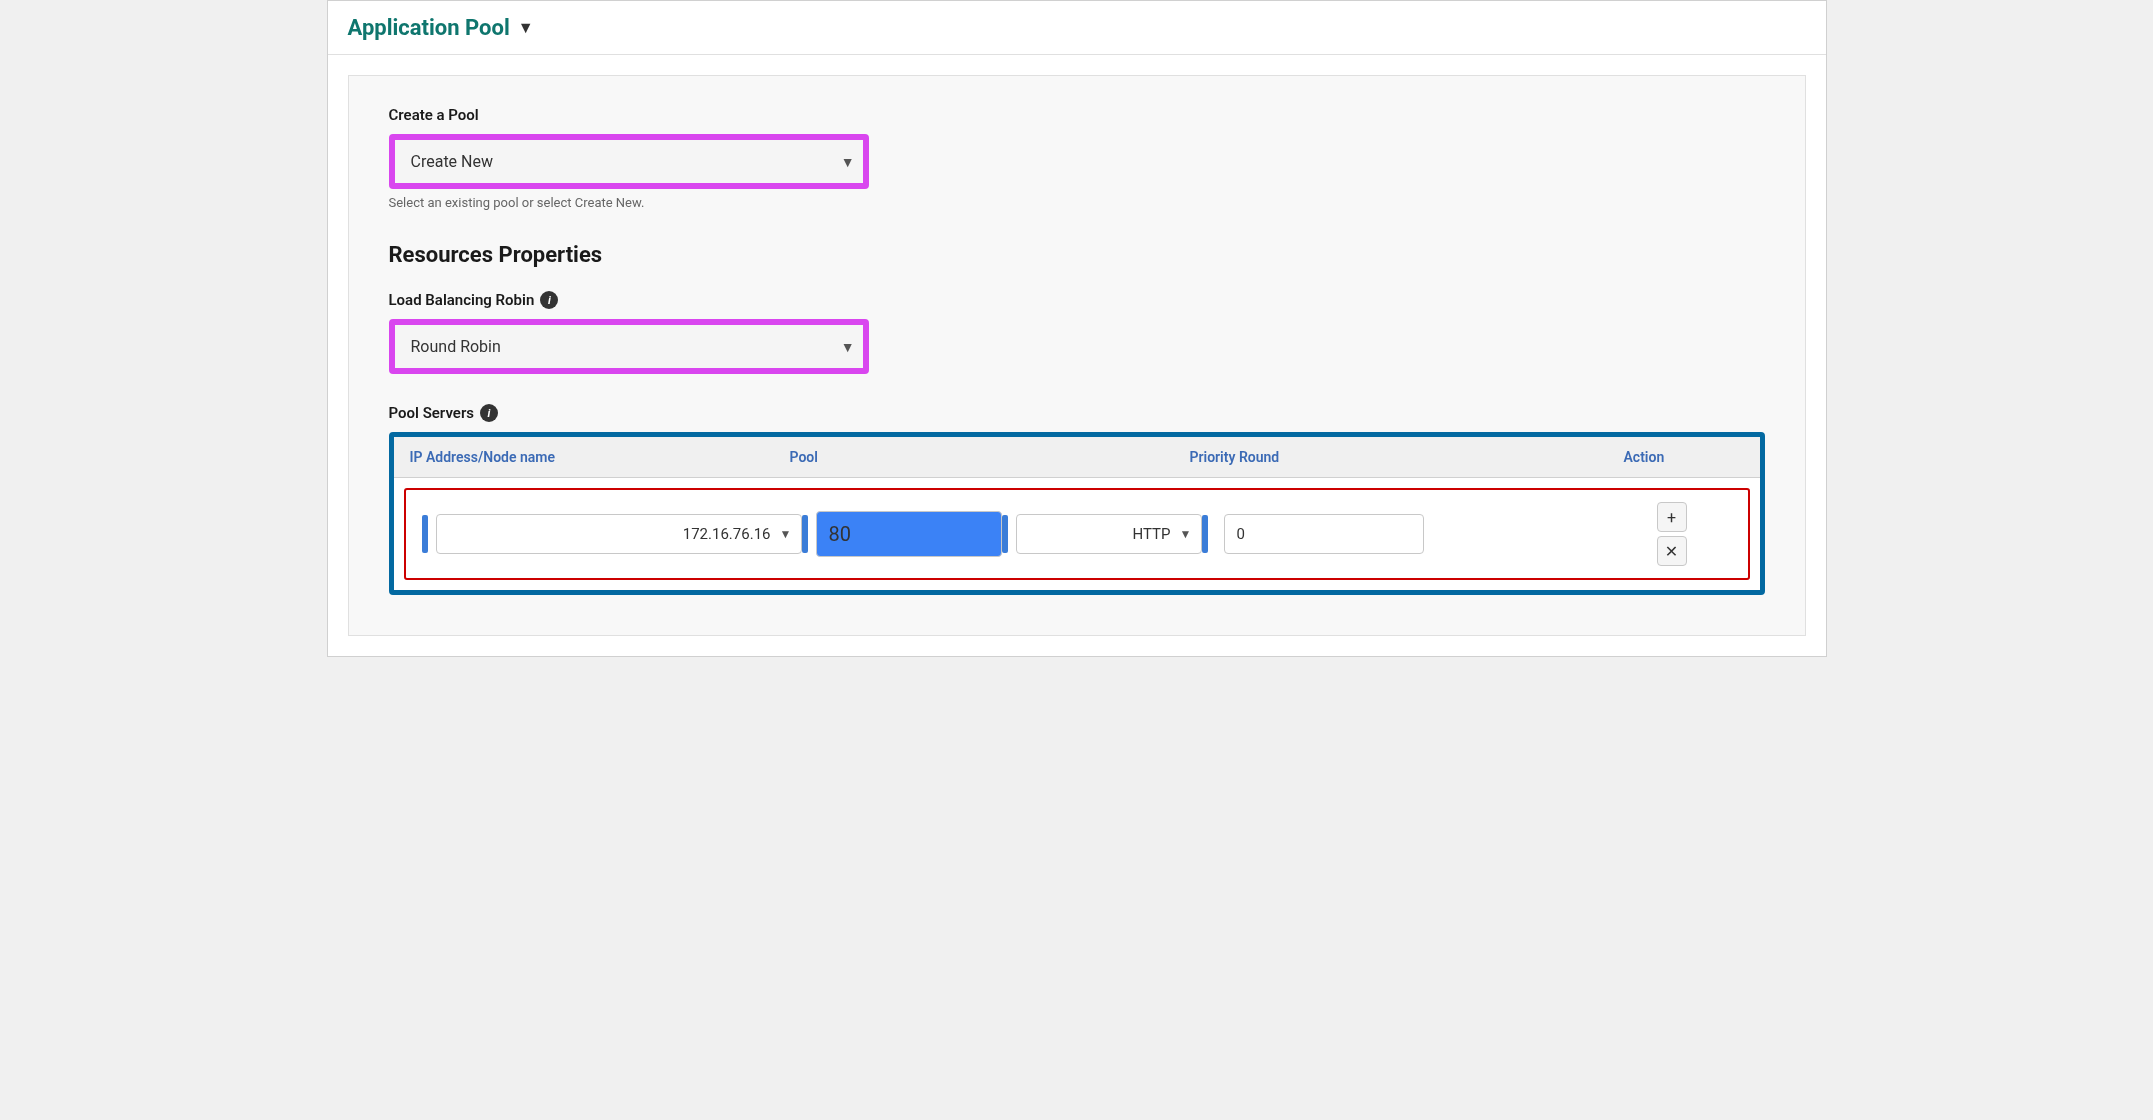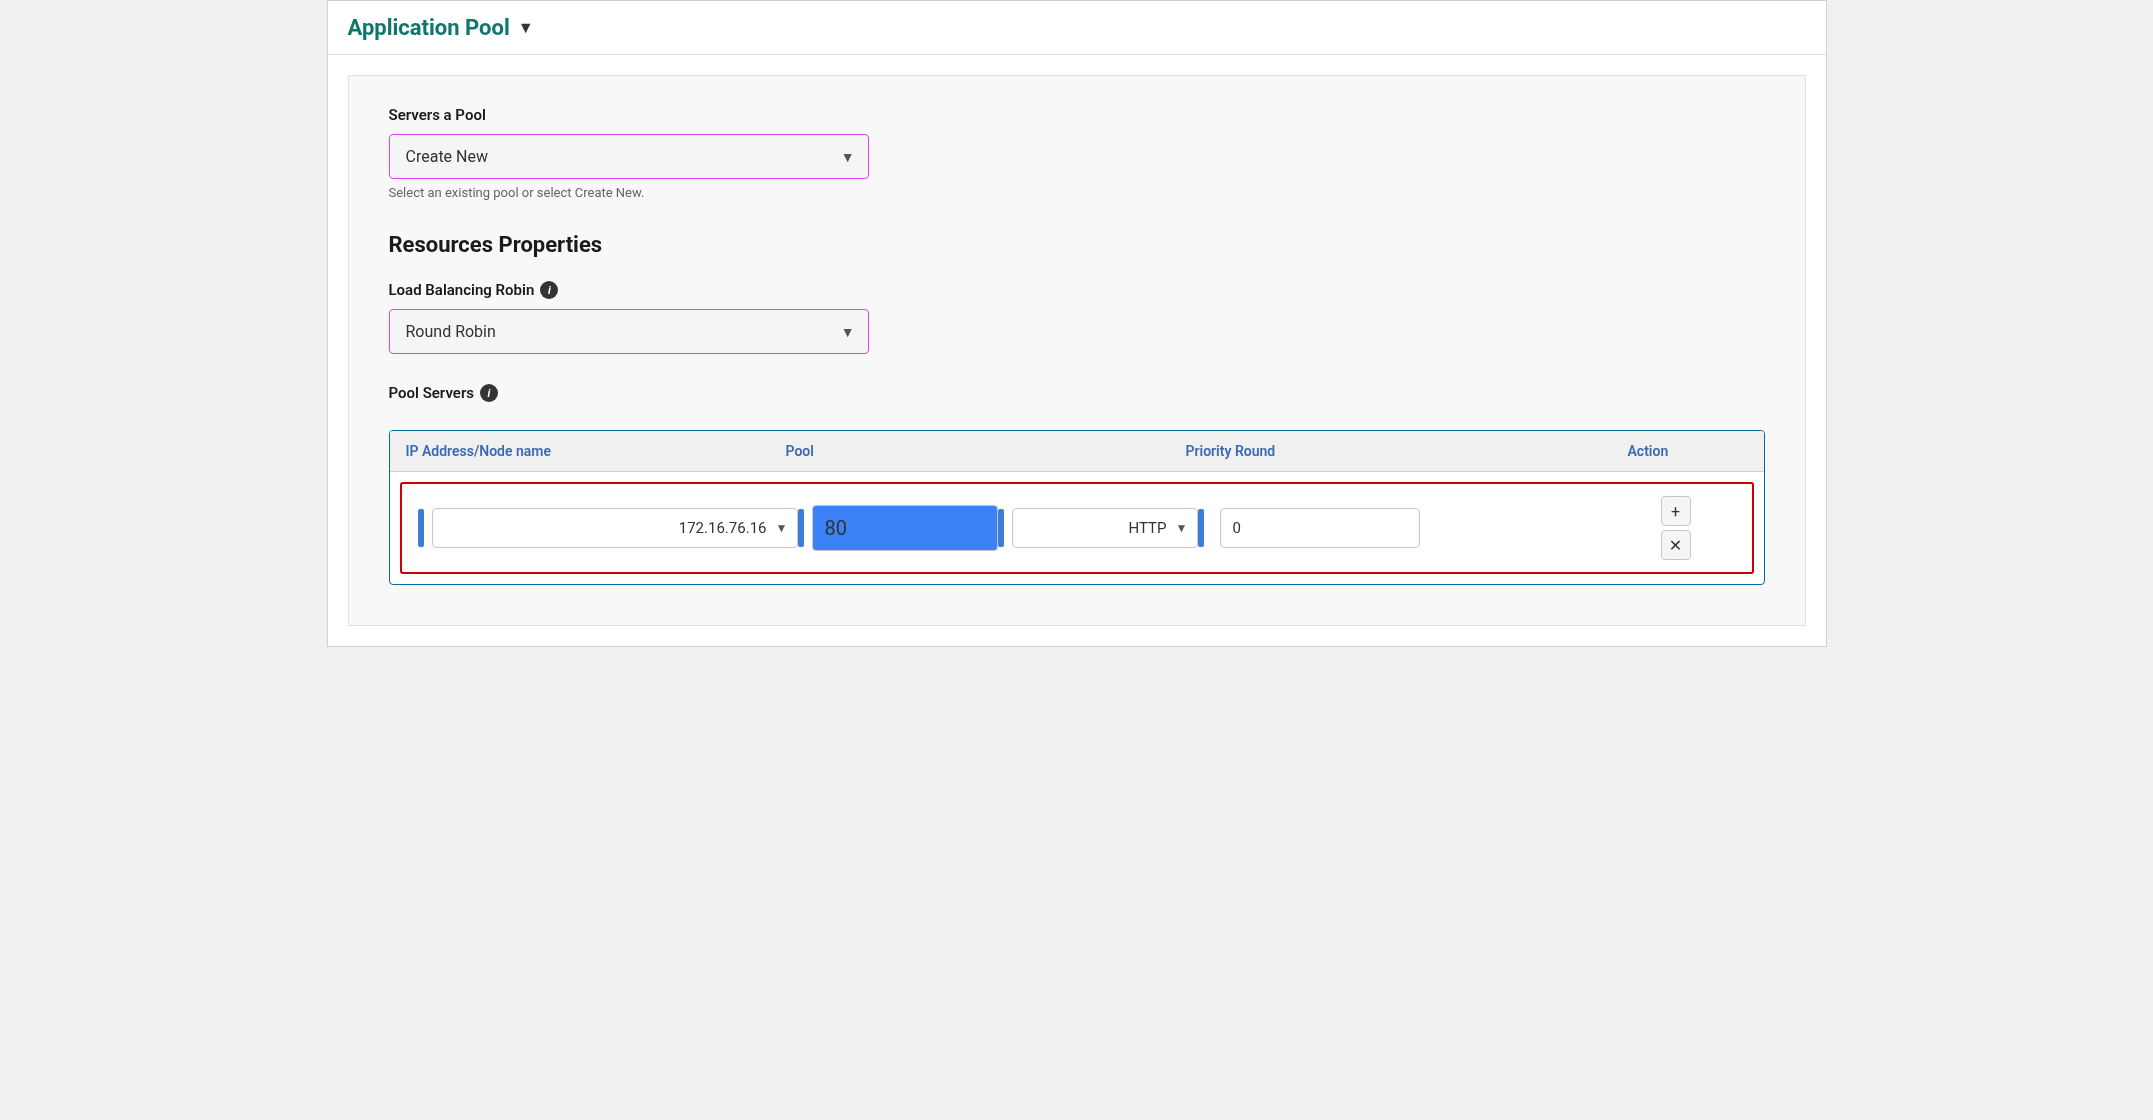--- a/index.html
+++ b/index.html
@@ -64,21 +64,21 @@
       width: 480px;
       margin-bottom: 6px;
     }
 
     .select-control {
       width: 100%;
       padding: 12px 16px;
       font-size: 16px;
       color: #333;
       background: #f5f5f5;
-      border: 1px solid #d946ef;
+      border: 6px solid #d946ef;
       border-radius: 4px;
       appearance: none;
       -webkit-appearance: none;
       cursor: pointer;
       outline: none;
     }
 
     .select-arrow {
       position: absolute;
       right: 14px;
@@ -126,24 +126,24 @@
       font-weight: 700;
       cursor: pointer;
       font-style: italic;
     }
 
     .pool-servers-section {
       margin-top: 30px;
     }
 
     .table-container {
-      border: 1px solid #0369a1;
-      border-radius: 4px;
-      background: #ffffff;
-      margin-top: 28px;
+      border: 5px solid #0369a1;
+      border-radius: 4px;
+      background: #ffffff;
+      margin-top: 10px;
       overflow: hidden;
     }
 
     .table-header {
       display: grid;
       grid-template-columns: 380px 200px 200px 1fr 120px;
       background: #f0f0f0;
       border-bottom: 1px solid #d0d0d0;
       padding: 12px 16px;
     }
@@ -272,21 +272,21 @@
 
 <div class="main-container">
 
   <div class="page-header">
     <span class="page-title">Application Pool</span>
     <span class="chevron-down-icon">▼</span>
   </div>
 
   <div class="content-area">
 
-    <div class="section-label">Servers a Pool</div>
+    <div class="section-label">Create a Pool</div>
     <div class="select-wrapper">
       <select class="select-control">
         <option>Create New</option>
         <option>Pool 1</option>
         <option>Pool 2</option>
       </select>
       <span class="select-arrow">▼</span>
     </div>
     <div class="hint-text">Select an existing pool or select Create New.</div>
 

